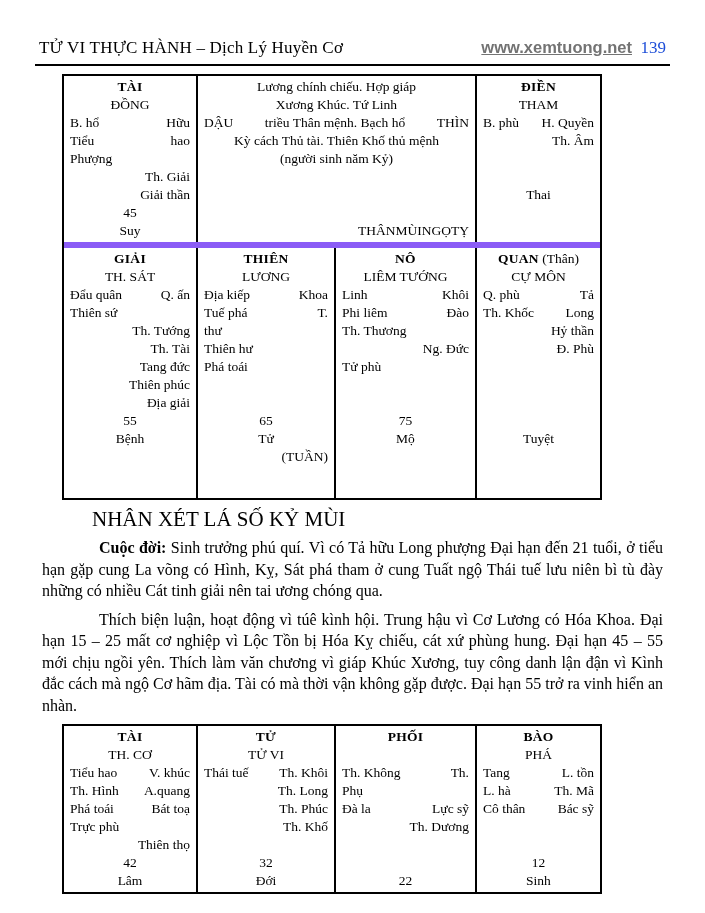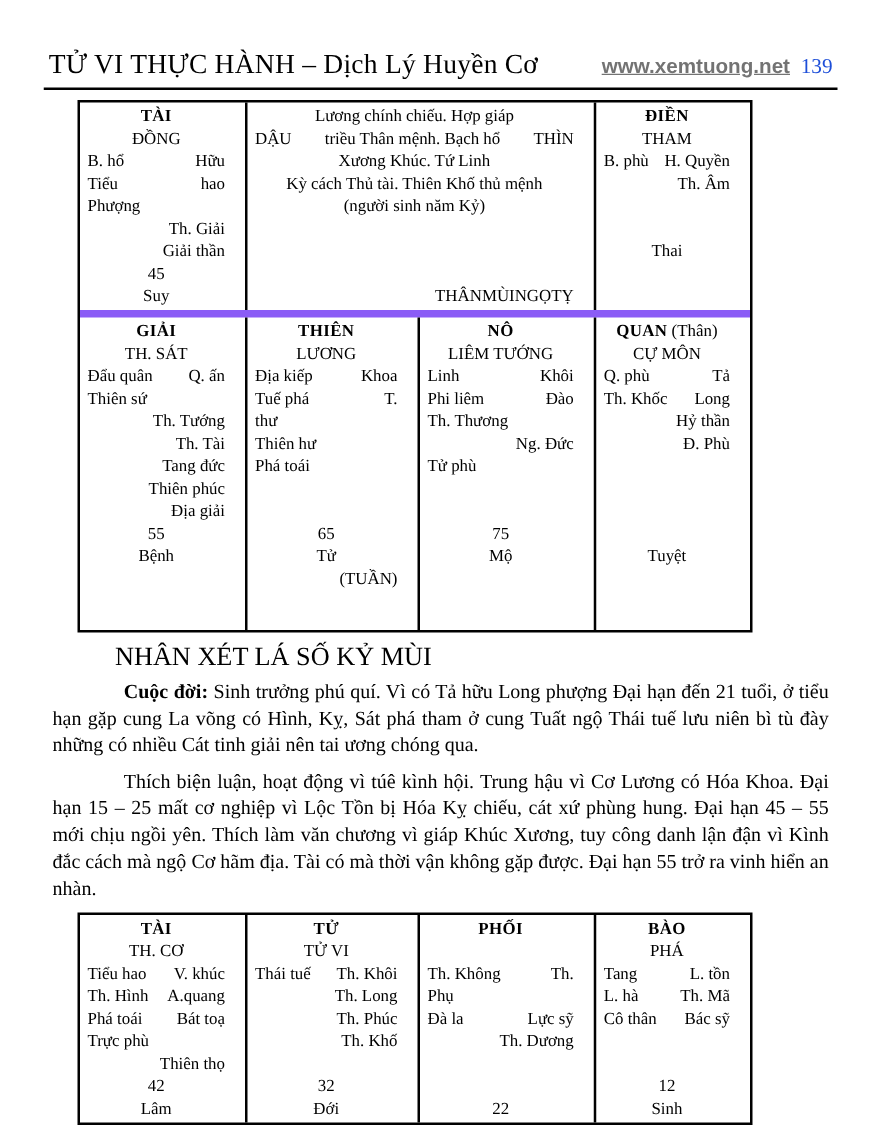--- a/index.html
+++ b/index.html
@@ -9,37 +9,37 @@
     margin:0 auto;
     background:#ffffff;
     color:#000;
     font-family:"Liberation Serif", serif;
     box-sizing:border-box;
     padding:30px 35px 0 35px;
     overflow:hidden;
   }
   
   .hdr { display:flex; justify-content:space-between; align-items:baseline; padding:8px 4px 6px 4px; }
-  .hdr-title { font-size:22px; letter-spacing:0.2px; }
+  .hdr-title { font-size:17px; letter-spacing:0.2px; }
   .hdr-right { font-size:17px; white-space:nowrap; }
   .hdr-link {
     font-family:"Liberation Sans", sans-serif;
     font-weight:bold; color:#737373; text-decoration:underline;
     font-size:16.5px; cursor:pointer;
   }
   .hdr-page { color:#1d4ed8; }
   .rule { height:2px; background:#000; }
 
   
   .chart { width:540px; margin-left:27px; border:2px solid #000; margin-top:8px; box-sizing:border-box; background:#fff; }
   .trow { display:grid; }
   .trow1 { grid-template-columns:132px 279px 1fr; min-height:162px; }
   .trow2 { grid-template-columns:132px 138px 141px 1fr; border-top:6px solid #8b5cf6; min-height:250px; }
   .trow3 { grid-template-columns:132px 138px 141px 1fr; min-height:164px; }
-  .cell { border-left:2px solid #000; padding:2px 16px 2px 6px; box-sizing:border-box; overflow:hidden; }
+  .cell { border-left:2px solid #000; padding:2px 6px 2px 6px; box-sizing:border-box; overflow:hidden; }
   .cell:first-child { border-left:none; }
 
   .cl { display:flex; height:18px; line-height:18px; font-size:13.5px; white-space:pre; }
   .cl .lt { text-align:left; }
   .cl .ct { flex:1 1 auto; text-align:center; }
   .cl .rt { text-align:right; }
   .cl.bold .ct { font-weight:bold; letter-spacing:0.3px; }
   .cl.spread { justify-content:flex-end; }
   .cl b { font-weight:bold; letter-spacing:0.3px; }
 
@@ -73,22 +73,22 @@
           <div class="cl"><span class="lt">B. hổ</span><span class="ct"></span><span class="rt">Hữu</span></div>
           <div class="cl"><span class="lt">Tiểu</span><span class="ct"></span><span class="rt">hao</span></div>
           <div class="cl"><span class="lt">Phượng</span><span class="ct"></span><span class="rt"></span></div>
           <div class="cl"><span class="lt"></span><span class="ct"></span><span class="rt">Th. Giải</span></div>
           <div class="cl"><span class="lt"></span><span class="ct"></span><span class="rt">Giải thần</span></div>
           <div class="cl"><span class="lt"></span><span class="ct">45</span><span class="rt"></span></div>
           <div class="cl"><span class="lt"></span><span class="ct">Suy</span><span class="rt"></span></div>
         </div>
       <div class="cell">
           <div class="cl"><span class="lt"></span><span class="ct">Lương chính chiếu. Hợp giáp</span><span class="rt"></span></div>
+          <div class="cl"><span class="lt"></span><span class="ct">Xương Khúc. Tứ Linh</span><span class="rt"></span></div>
           <div class="cl"><span class="lt">DẬU</span><span class="ct">triều Thân mệnh. Bạch hổ</span><span class="rt">THÌN</span></div>
-          <div class="cl"><span class="lt"></span><span class="ct">Xương Khúc. Tứ Linh</span><span class="rt"></span></div>
           <div class="cl"><span class="lt"></span><span class="ct">Kỳ cách Thủ tài. Thiên Khố thủ mệnh</span><span class="rt"></span></div>
           <div class="cl"><span class="lt"></span><span class="ct">(người sinh năm Kỷ)</span><span class="rt"></span></div>
           <div class="cl"><span class="lt"></span><span class="ct"></span><span class="rt"></span></div>
           <div class="cl"><span class="lt"></span><span class="ct"></span><span class="rt"></span></div>
           <div class="cl"><span class="lt"></span><span class="ct"></span><span class="rt"></span></div>
           <div class="cl spread"><span>THÂN</span><span>MÙI</span><span>NGỌ</span><span>TỴ</span></div>
         </div>
       <div class="cell">
           <div class="cl bold"><span class="lt"></span><span class="ct">ĐIỀN</span><span class="rt"></span></div>
           <div class="cl"><span class="lt"></span><span class="ct">THAM</span><span class="rt"></span></div>

